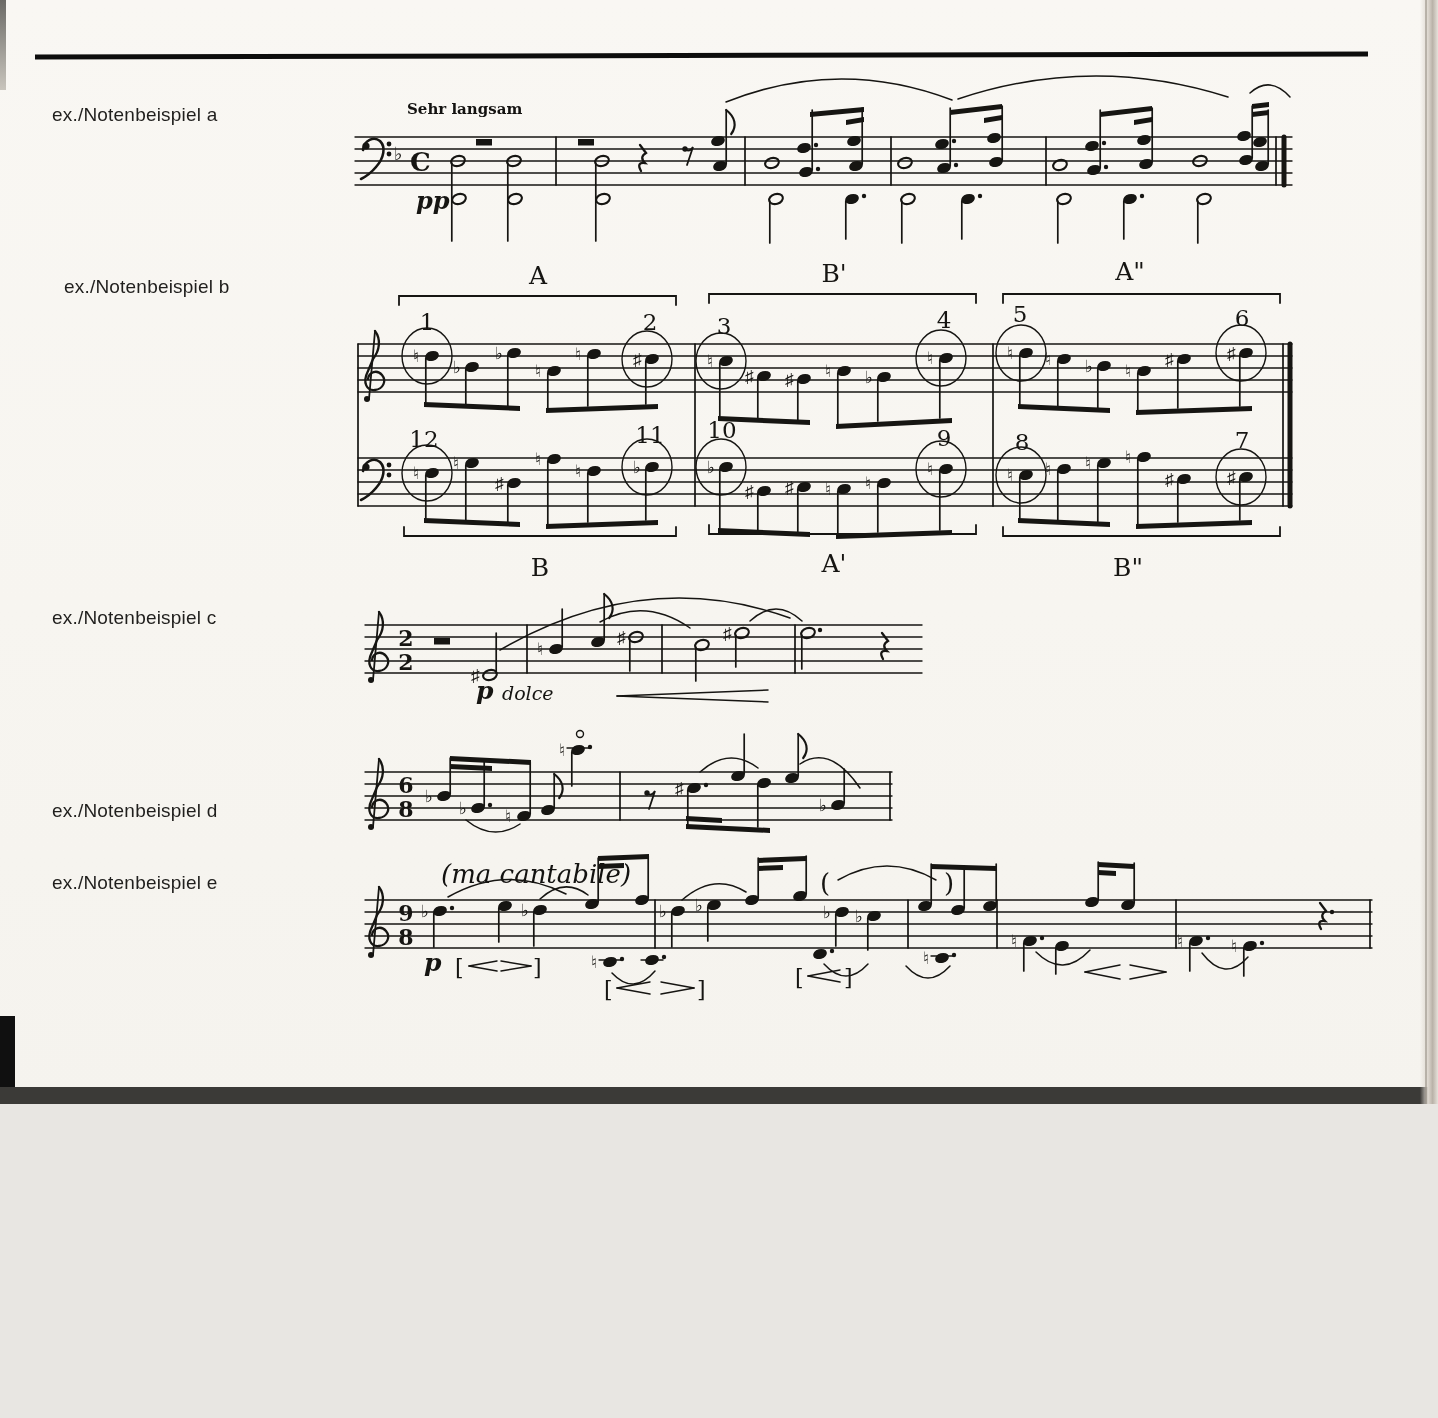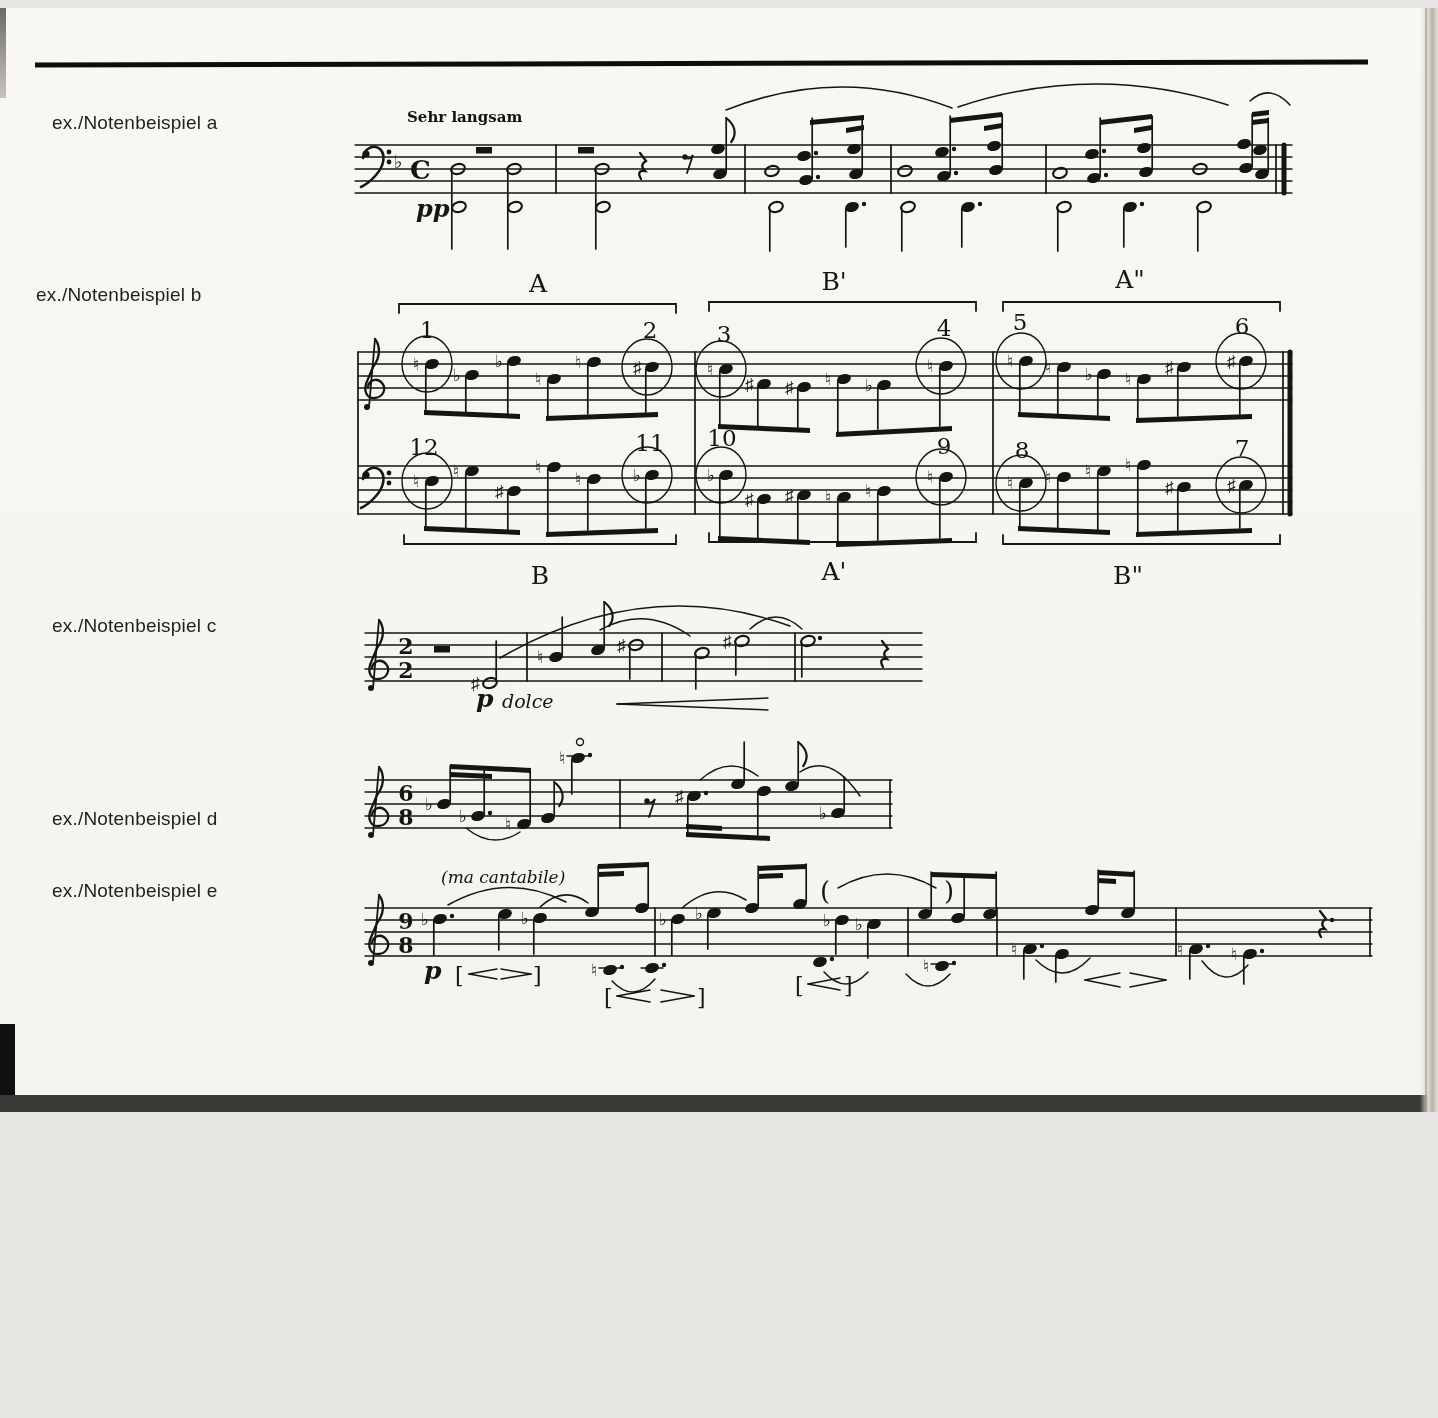--- a/index.html
+++ b/index.html
@@ -1,34 +1,34 @@
 <!DOCTYPE html>
 <html><head>
 <meta charset="utf-8">
 <style>
   html,body{margin:0;padding:0;background:#e8e6e2;}
-  .page{position:relative;width:1438px;height:1104px;margin:8px auto;overflow:hidden;
+  .page{position:relative;width:1438px;height:1104px;margin:0 auto;overflow:hidden;
         background:linear-gradient(180deg,#f9f7f3 0%,#f7f5f0 55%,#f5f3ee 100%);
         font-family:"Liberation Sans","DejaVu Sans",sans-serif;color:#151412;}
   .top-rule{position:absolute;left:35px;top:53px;width:1333px;height:5px;background:#0d0d0c;transform:rotate(-0.12deg);}
   .left-sliver{position:absolute;left:0;top:0;width:6px;height:90px;background:linear-gradient(180deg,#6b6a66,#c9c5bd);}
   .right-band{position:absolute;right:0;top:0;width:18px;height:100%;
         background:linear-gradient(to right,rgba(245,243,238,0) 0%,#ddd7cf 45%,#b9b2a8 70%,#e6e1da 100%);}
   .right-band-line{position:absolute;right:11px;top:0;width:2px;height:100%;background:#938c82;opacity:.55;}
   .bottom-bar{position:absolute;left:0;bottom:0;width:100%;height:17px;background:#3b3a37;}
   .corner-bl{position:absolute;left:0;bottom:10px;width:15px;height:78px;background:#101010;}
   .bottom-rule{position:absolute;left:58px;top:1350px;width:1318px;height:3px;background:#1b1a18;}
   .page-number{position:absolute;left:58px;top:1362px;font-size:29px;letter-spacing:1px;color:#2a2927;}
   .ex-label{position:absolute;font-size:19px;letter-spacing:.2px;color:#201f1d;}
-  .lbl-a{left:52px;top:104px;} .lbl-b{left:36px;top:276px;} .lbl-c{left:52px;top:607px;}
+  .lbl-a{left:52px;top:104px;} .lbl-b{left:64px;top:276px;} .lbl-c{left:52px;top:607px;}
   .lbl-d{left:52px;top:800px;} .lbl-e{left:52px;top:872px;}
   .tempo-marking{position:absolute;left:407px;top:100px;font-family:"DejaVu Serif","Liberation Serif",serif;
         font-weight:bold;font-size:15px;color:#131210;}
   .expression-marking{position:absolute;left:441px;top:859px;font-family:"DejaVu Serif","Liberation Serif",serif;
-        font-style:italic;font-size:17px;color:#131210;}
+        font-style:italic;font-size:26px;color:#131210;}
   svg.music{position:absolute;left:0;top:0;width:1438px;height:1418px;}
 </style>
 </head>
 <body>
 
 <div class="page">
   <div class="left-sliver"></div>
   <div class="top-rule"></div>
 
   <div class="ex-label lbl-a">ex./Notenbeispiel a</div>

